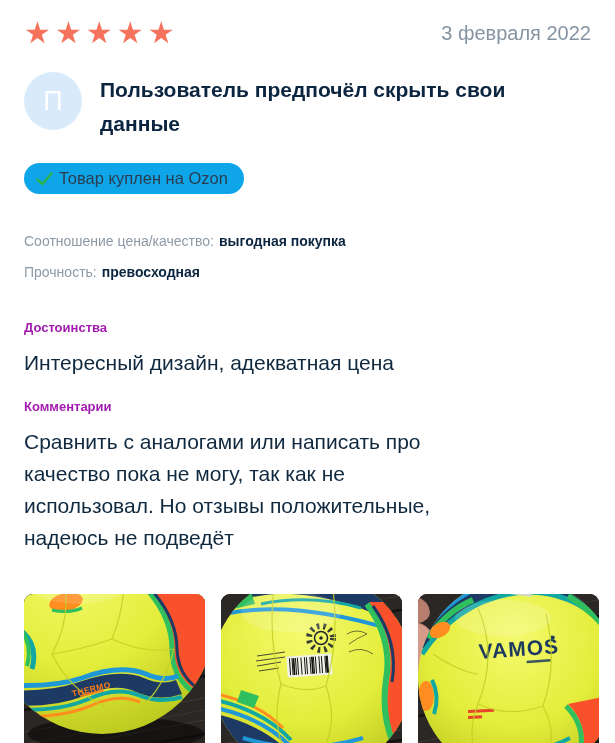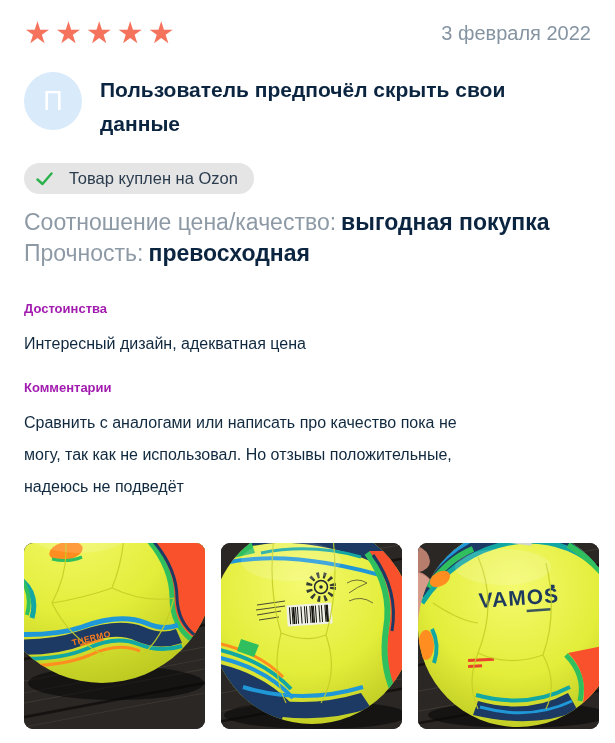--- a/index.html
+++ b/index.html
@@ -14,30 +14,30 @@
   .star{display:inline-block;}
   .date{font-size:20px;color:#8594a2;}
   .user-row{display:flex;gap:18px;margin-top:22px;}
   .avatar{
     flex:0 0 58px;width:58px;height:58px;border-radius:50%;
     background:#d9eafb;color:#ffffff;font-size:27px;font-weight:400;
     display:flex;align-items:center;justify-content:center;
   }
   .title{margin:1px 0 0;font-size:21px;font-weight:700;line-height:1.62;max-width:430px;color:#0b2540;}
   .badge{
-    display:inline-flex;align-items:center;gap:16px;margin-top:22px;
-    background:#e5e5e5;border-radius:17px;padding:6px 16px 6px 12px;
+    display:inline-flex;align-items:center;gap:6px;margin-top:22px;
+    background:#0ea5e9;border-radius:17px;padding:6px 16px 6px 12px;
   }
   .badge-label{font-size:16.5px;color:#2b3c4e;}
-  .chars{margin-top:13px;font-size:23px;line-height:31px;}
+  .chars{margin-top:32px;font-size:14px;line-height:31px;}
   .char-label{color:#8d9aa6;}
   .char-value{font-weight:700;color:#0b2540;margin-left:5px;}
   .section-heading{font-size:13px;font-weight:700;color:#a21caf;margin:32px 0 0;}
   .section-heading.second{margin-top:20px;}
-  .section-text{font-size:16px;line-height:32px;color:#10293f;margin:12px 0 0;max-width:445px;}
+  .section-text{font-size:21px;line-height:32px;color:#10293f;margin:12px 0 0;max-width:445px;}
   .photos{display:flex;gap:16px;padding:0 0 0 24px;margin-top:40px;}
   .photo{flex:0 0 181px;width:181px;height:186px;border-radius:9px;overflow:hidden;background:#262220;cursor:pointer;}
   .photo svg{display:block;}
   .check-icon{flex:0 0 17px;}
 </style>
 </head>
 <body>
 
 <div class="container">
 

